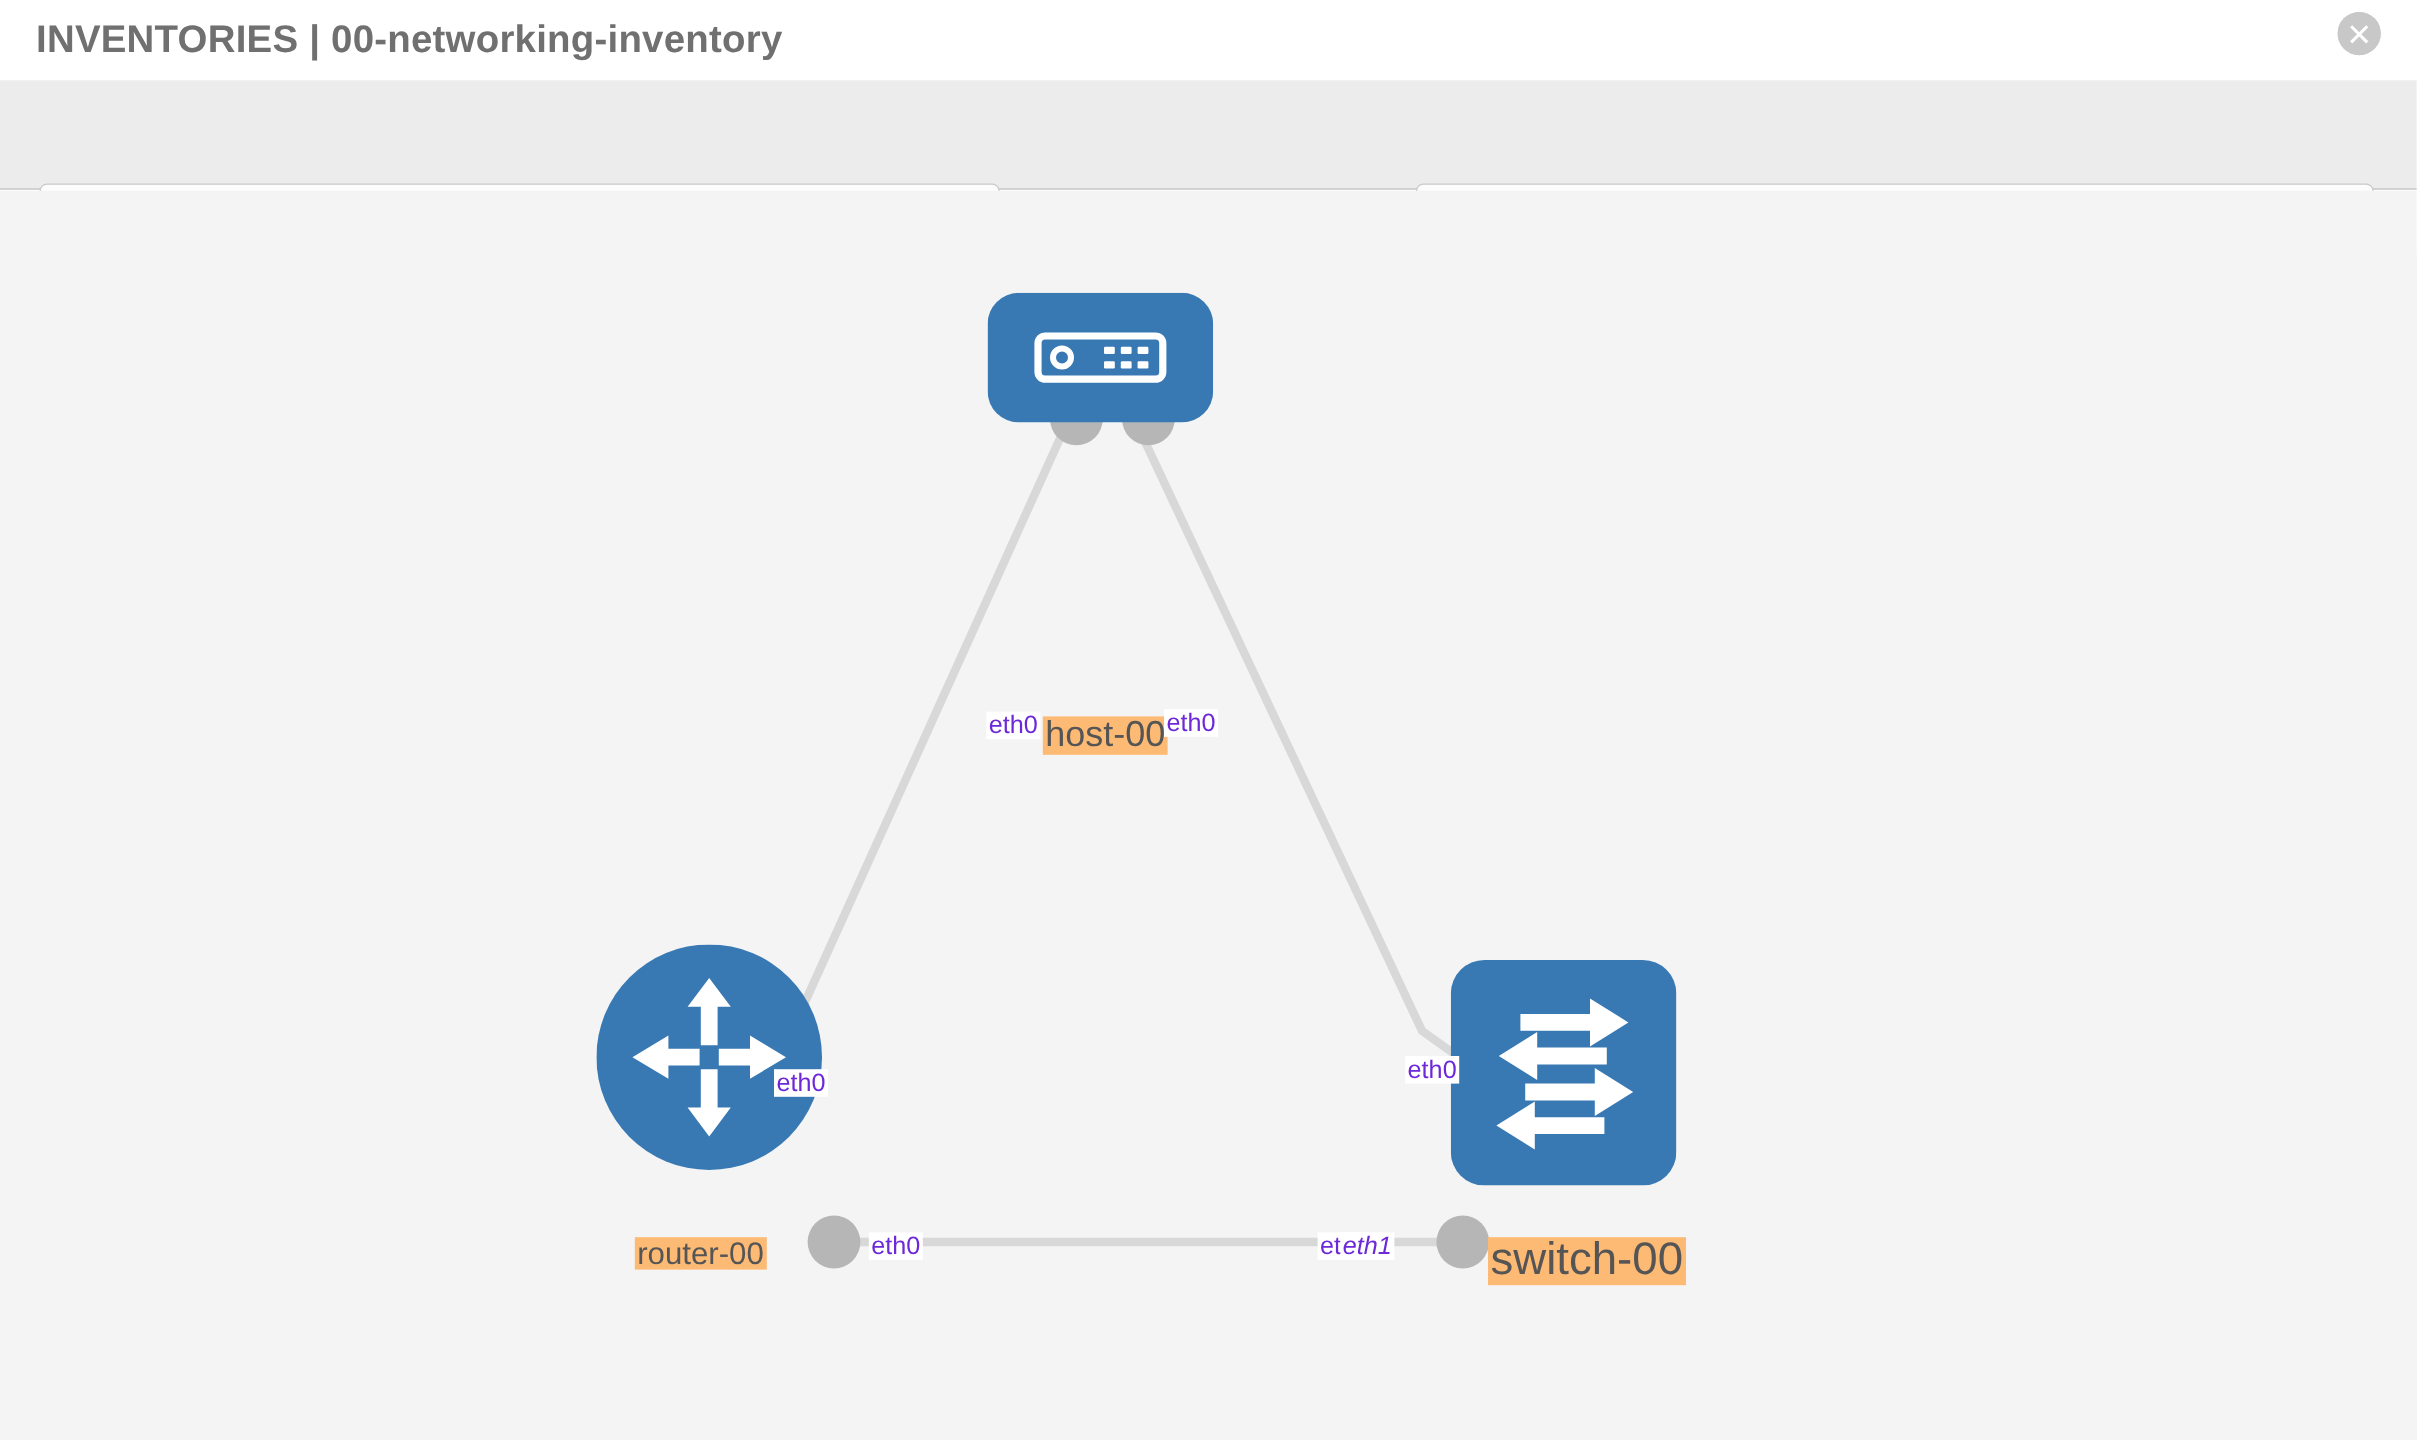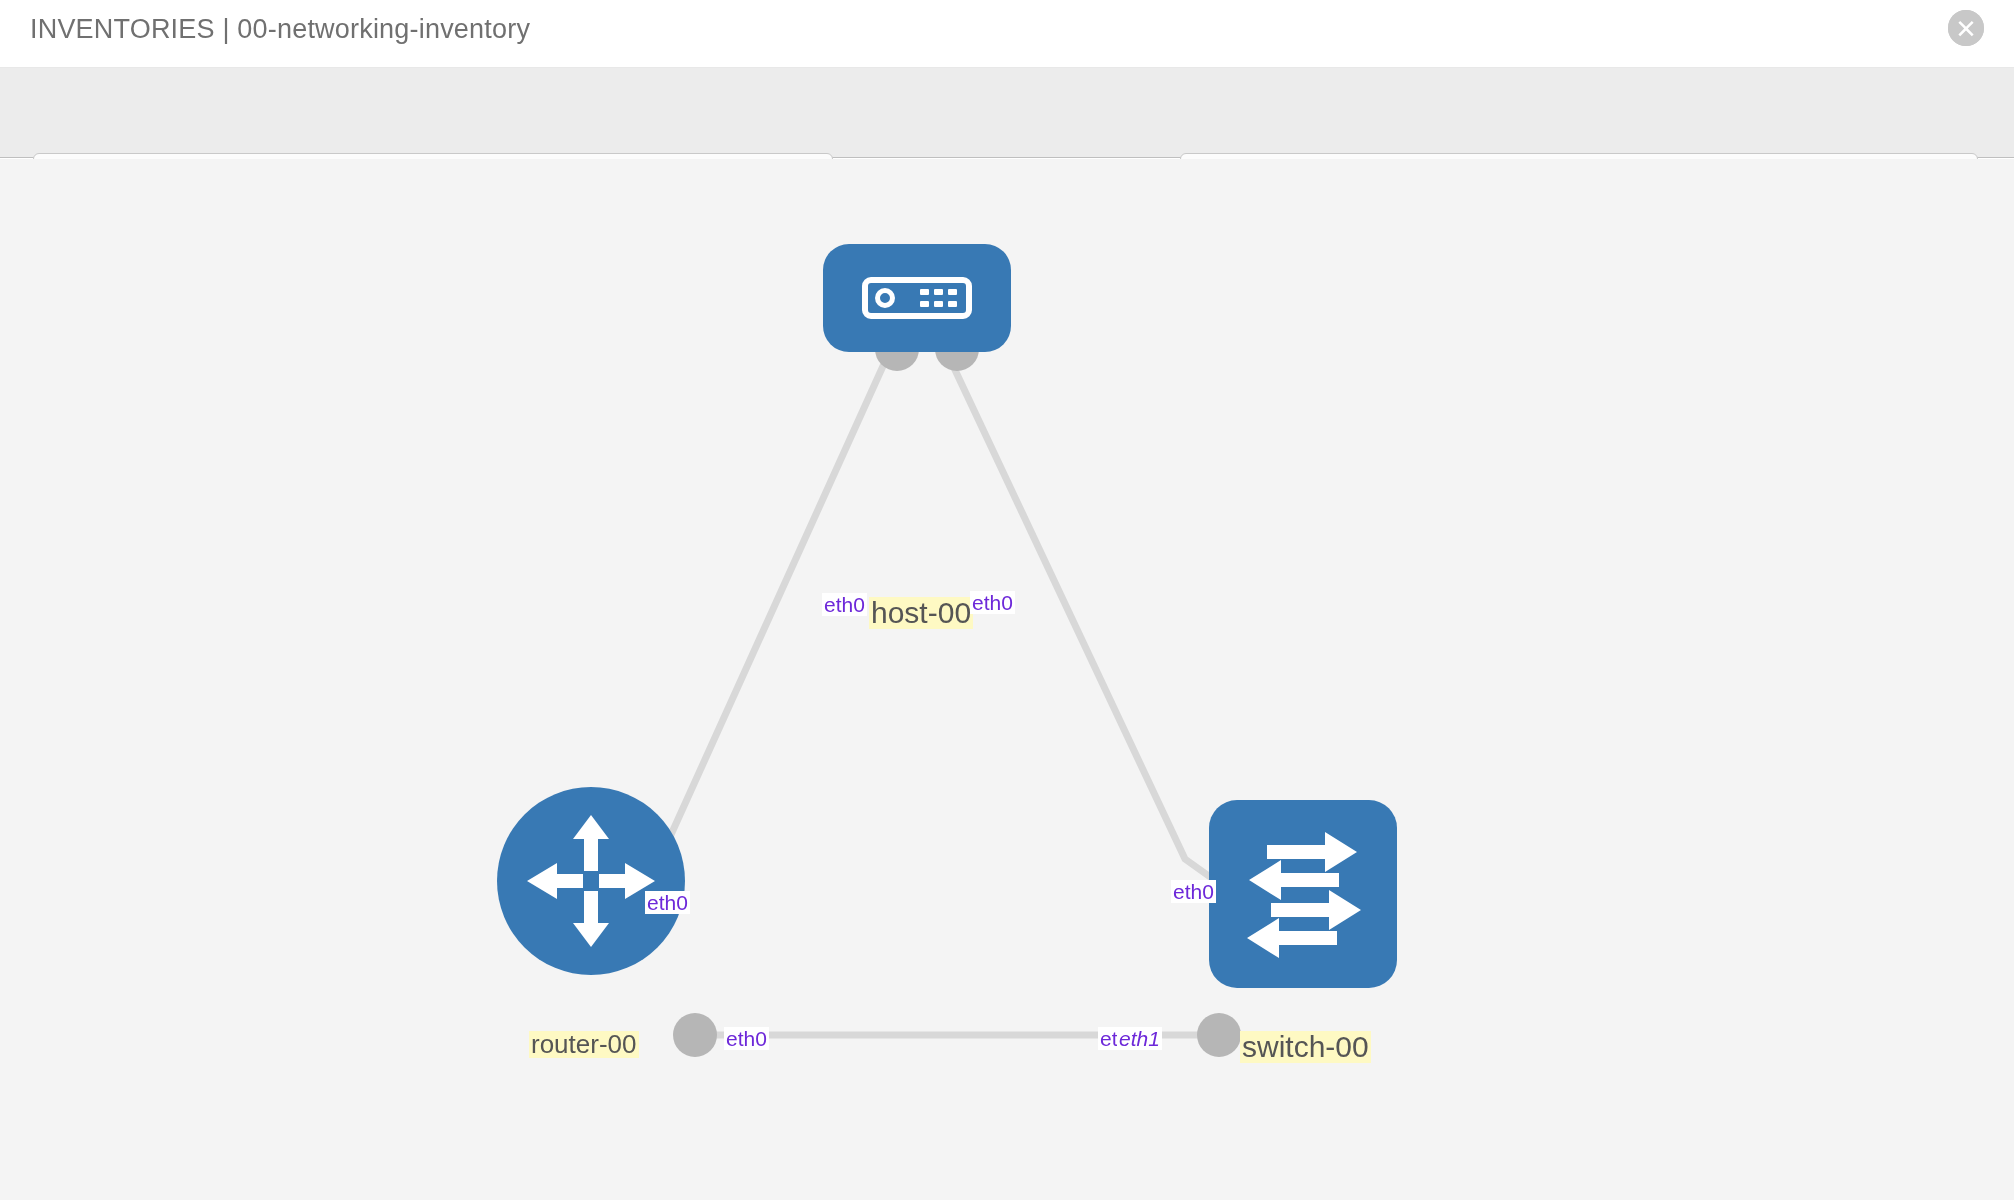--- a/index.html
+++ b/index.html
@@ -22,22 +22,22 @@
   .header {
     position: absolute;
     left: 0; top: 0;
     width: 2014px; height: 68px;
     background: #ffffff;
     border-bottom: 1px solid #e8e8e8;
   }
   .header-title {
     position: absolute;
     left: 30px; top: 14px;
-    font-size: 27px;
-    font-weight: normal;
+    font-size: 32px;
+    font-weight: bold;
     color: #707070;
     letter-spacing: 0.2px;
     white-space: nowrap;
   }
   .close-btn {
     position: absolute;
     right: 30px; top: 10px;
     width: 36px; height: 36px;
     border-radius: 50%;
     background: #c8c8c8;
@@ -125,21 +125,21 @@
     width: 188px; height: 152px;
   }
   .node-shape {
     position: absolute;
     left: 0; top: 0;
   }
   .node-label {
     position: absolute;
     font-size: 28px;
     color: #555555;
-    background: #fef9c3;
+    background: #fdba74;
     white-space: nowrap;
     line-height: 1.05;
     padding: 0 2px;
   }
 
   .iface-label {
     position: absolute;
     font-size: 21px;
     color: #6d28d9;
     background: #ffffff;
@@ -266,21 +266,21 @@
           <path d="M148 52 L116 32 L116 45 L58 45 L58 59 L116 59 L116 72 Z"></path>
 
           <path d="M40 80 L72 60 L72 73 L130 73 L130 87 L72 87 L72 100 Z"></path>
 
           <path d="M152 110 L120 90 L120 103 L62 103 L62 117 L120 117 L120 130 Z"></path>
 
           <path d="M38 138 L70 118 L70 131 L128 131 L128 145 L70 145 L70 158 Z"></path>
         </g>
       </svg>
     </div>
-    <div class="node-label" style="left:1240px; top:872px; font-size:30px;text-align:right;">switch-00</div>
+    <div class="node-label" style="left:1240px; top:872px; font-size:38px;text-align:right;">switch-00</div>
 
     <div class="iface-label" style="left:822px; top:434px;">eth0</div>
 
     <div class="iface-label" style="left:970px; top:432px;">eth0</div>
 
     <div class="iface-label" style="left:645px; top:732px;">eth0</div>
 
     <div class="iface-label" style="left:1171px; top:721px;">eth0</div>
 
     <div class="iface-label" style="left:724px; top:868px;">eth0</div>

